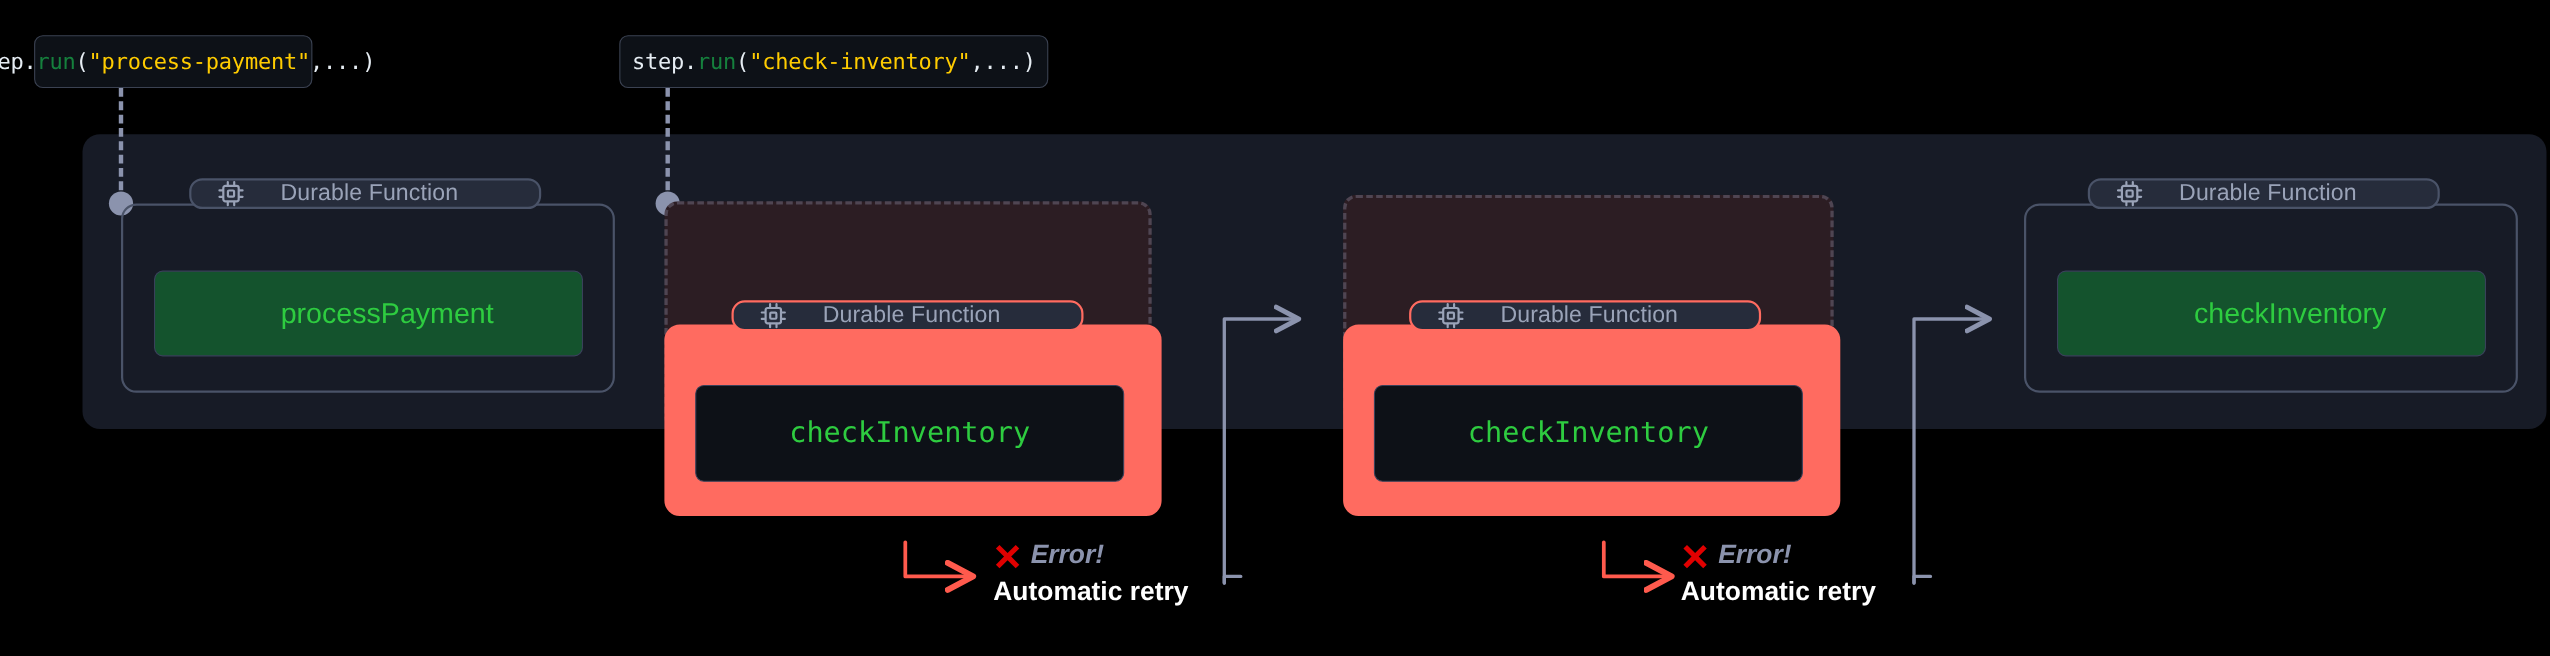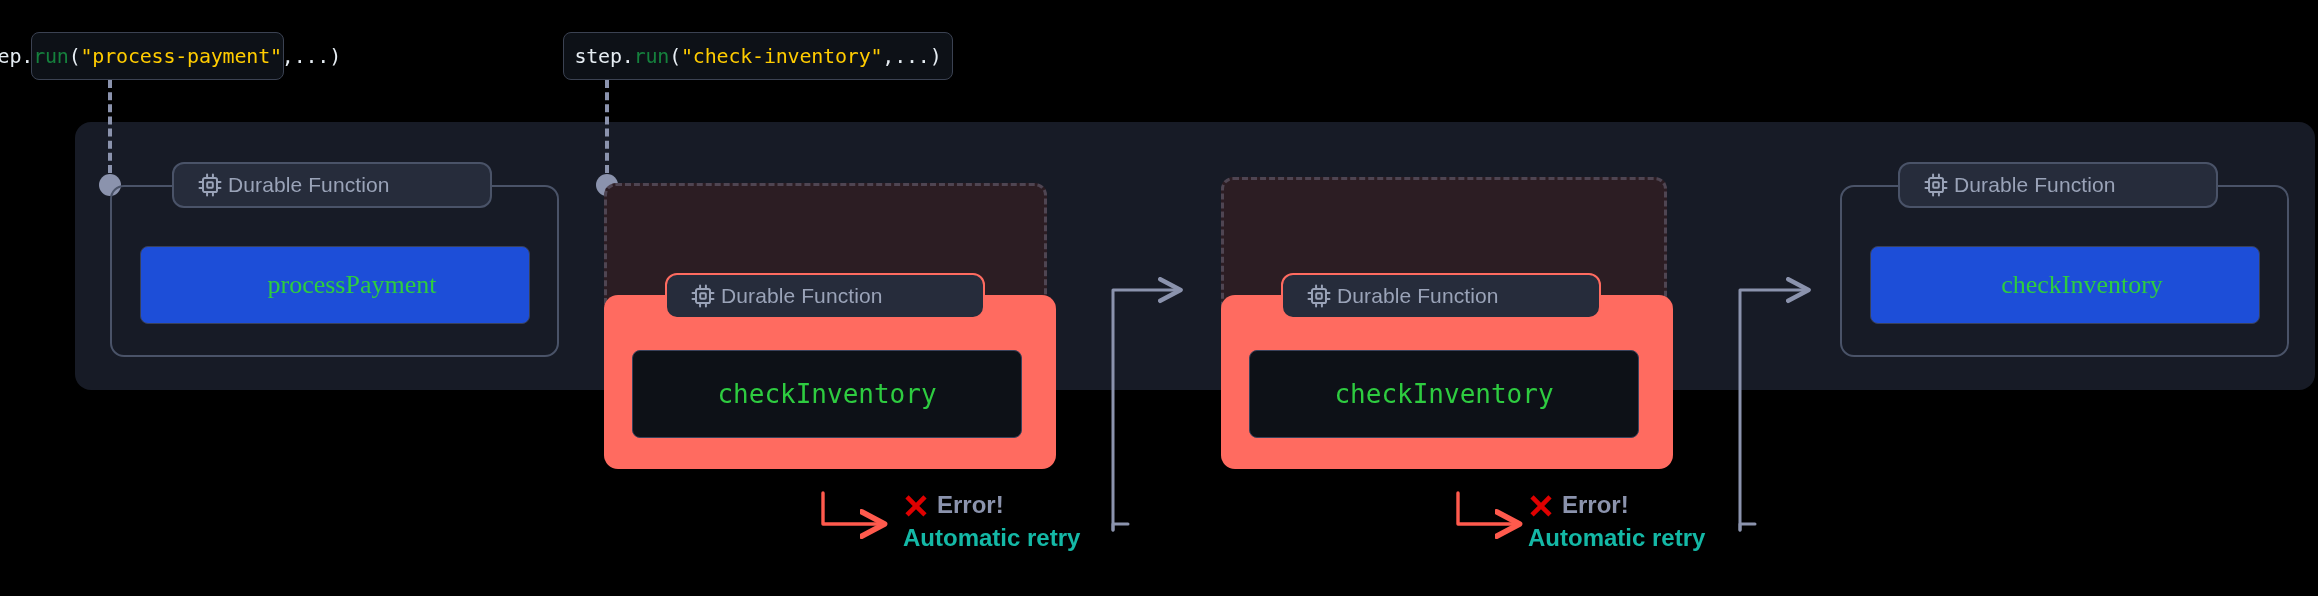--- a/index.html
+++ b/index.html
@@ -70,45 +70,45 @@
   .df-card {
     position: absolute;
     box-sizing: border-box;
     border: 2.5px solid #4a5368;
     border-radius: 14px;
     background: transparent;
   }
   .df-inner {
     position: absolute;
     box-sizing: border-box;
-    background: #1d4ed8;
+    background: #14532d;
     border: 1.5px solid #39415a;
     border-radius: 8px;
     display: flex;
     align-items: center;
     justify-content: center;
-    font-family: Liberation Serif, serif;
+    font-family: Liberation Sans, sans-serif;
     font-size: 26px;
     color: #2ecc40;
     white-space: nowrap;
     padding-left: 34px;
   }
 
   
   .df-badge {
     position: absolute;
     box-sizing: border-box;
     background: #262c3b;
     border: 2.5px solid #4a5368;
     border-radius: 12px;
     display: flex;
     align-items: center;
-    gap: 4px;
+    gap: 31px;
     padding: 0 22px;
-    height: 46px;
+    height: 28px;
   }
   .df-badge.err {
     border-color: #ff6b60;
     background: #262c3b;
   }
   .df-badge-label {
     font-size: 21px;
     color: #9aa3b8;
     white-space: nowrap;
     letter-spacing: 0.1px;
@@ -144,32 +144,33 @@
     white-space: nowrap;
   }
 
   
   .err-block { position: absolute; }
   .err-row {
     display: flex;
     align-items: center;
     gap: 8px;
     height: 30px;
+    font-style: italic;
   }
   .x-icon { width: 26px; height: 26px; display: block; flex: 0 0 26px; }
   .err-title {
     font-size: 24px;
     font-weight: 700;
     color: #8b93ad;
     white-space: nowrap;
   }
   .err-sub {
     font-size: 24px;
     font-weight: 700;
-    color: #14b8a6;
+    color: #ffffff;
     white-space: nowrap;
     margin-top: 4px;
   }
 
   .svg-layer {
     position: absolute;
     inset: 0;
     width: 2318px;
     height: 596px;
     pointer-events: none;

